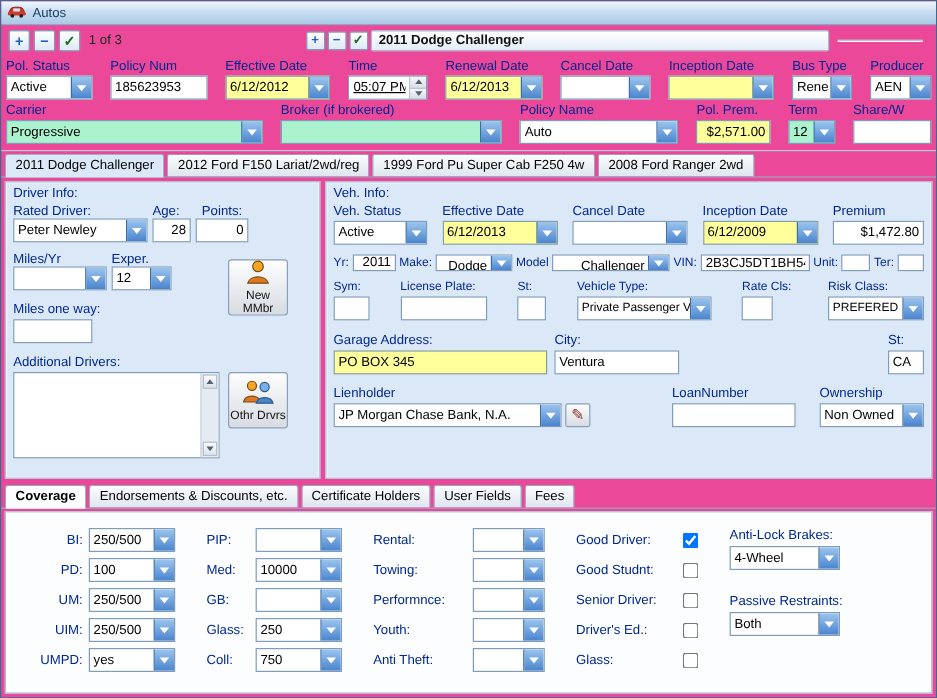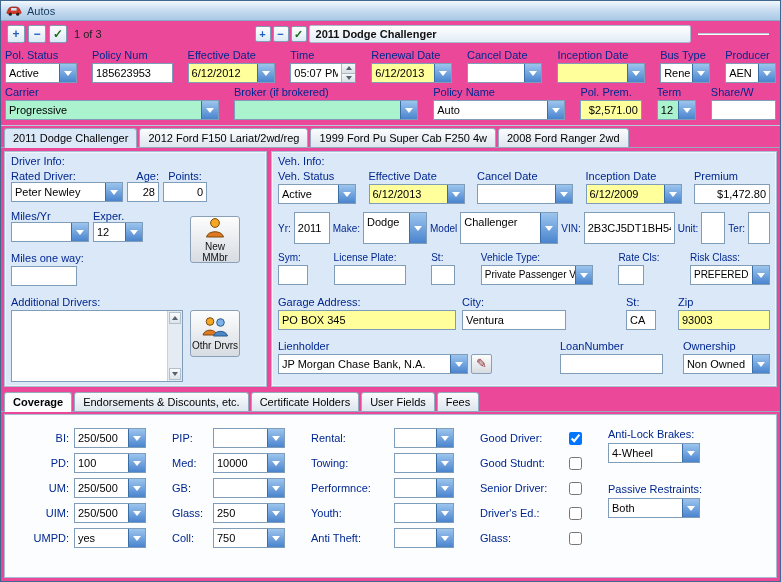--- a/index.html
+++ b/index.html
@@ -28,55 +28,55 @@
   .txt.yellow { background:#ffff9c; }
   .txt.right { text-align:right; }
   .txt.center { text-align:right; }
   .combo { display:flex; height:20px; border:1px solid #7f9db9; background:#fff; overflow:hidden; }
   .combo .cval { flex:1; min-width:0; font-size:11px; padding:3px 3px 0; white-space:nowrap; overflow:hidden; }
   .combo .cbtn { flex:0 0 17px; display:flex; align-items:center; justify-content:center; background:linear-gradient(#9cc5ee,#4a84ce); border-left:1px solid #3a6ea5; }
   .arr { width:0; height:0; border-left:4px solid transparent; border-right:4px solid transparent; border-top:5px solid #fff; display:inline-block; }
   .combo.yellow { background:#ffff9c; }
   .combo.green  { background:#abf2cf; }
   .spin { display:flex; height:20px; border:1px solid #7f9db9; background:#fff; }
-  .spin .sval { flex:1; min-width:0; border:none; font-size:11px; font-family:inherit; padding:0 3px; }
+  .spin .sval { flex:1; min-width:0; border:none; font-size:11px; font-family:inherit; padding:0 3px;text-decoration:underline; }
   .sbtns { flex:0 0 14px; display:flex; flex-direction:column; border-left:1px solid #aab8c6; }
   .sb { flex:1; display:flex; align-items:center; justify-content:center; background:linear-gradient(#f6f8fa,#d9dfe6); }
   .sb + .sb { border-top:1px solid #aab8c6; }
   .sb .arr { border-left-width:3px; border-right-width:3px; border-top:4px solid #55616e; }
   .sb .arr.up { border-top:none; border-bottom:4px solid #55616e; }
 
   
   .policy { flex:0 0 78px; display:flex; flex-direction:column; gap:3px; padding:2px 4px 5px; border-bottom:1px solid #b7c9dc; }
   .prow { display:flex; gap:15px; align-items:flex-end; }
 
   
   .tabs { display:flex; align-items:flex-end; gap:2px; padding:2px 3px 0; border-bottom:1px solid #93a9bf; flex:0 0 22px; }
   .tab { font-size:11px; color:#000; padding:3px 8px; background:linear-gradient(#fbfdfe,#dde5ee); border:1px solid #93a9bf; border-bottom:none; border-radius:3px 3px 0 0; white-space:nowrap; }
   .tab.active { background:#dbe8f8; margin-bottom:-1px; padding-bottom:4px; }
   .btab.active { background:#fcfdff; font-weight:bold; }
 
   
   .main { flex:0 0 242px; display:flex; gap:4px; padding:3px; }
-  .panel { border:1px solid #aabfd6; background:#dbe8f8; box-shadow:inset 0 0 0 1px #eef5fc; padding:2px 6px 4px; }
+  .panel { border:1px solid #aabfd6; background:#dbe8f8; box-shadow:inset 0 0 0 1px #eef5fc; padding:2px 6px 16px; }
   .pdriver { flex:0 0 263px; position:relative; }
   .pveh { flex:1; min-width:0; position:relative; }
   .sectitle { font-size:11px; color:#00278f; margin:1px 0 3px; }
   .drow { display:flex; gap:4px; align-items:center; }
   .picbtn { position:absolute; width:50px; height:47px; border:1px solid #8aa0b8; border-radius:3px; background:linear-gradient(#fdfdfd,#d7dce2); display:flex; flex-direction:column; align-items:center; justify-content:center; gap:1px; font-size:10px; color:#111; font-family:inherit; }
   .listbox { width:172px; height:72px; margin-top:2px; background:#fff; border:1px solid #7f9db9; display:flex; justify-content:flex-end; }
   .lbscroll { width:15px; background:#e4ebf3; border-left:1px solid #c6d2de; display:flex; flex-direction:column; justify-content:space-between; align-items:center; padding:1px; }
   .sarr { width:12px; height:12px; border:1px solid #b2bfcd; background:linear-gradient(#fafbfc,#dde3ea); display:flex; align-items:center; justify-content:center; }
   .sarr .arr { border-left-width:3px; border-right-width:3px; border-top-width:4px; border-top-color:#55616e; }
   .sarr .arr.up { border-top:none; border-bottom:4px solid #55616e; }
 
   .vrowA { display:flex; justify-content:space-between; margin-top:1px; }
   .vrowB { display:flex; align-items:center; gap:3px; margin-top:8px; }
   .ilbl { font-size:10px; color:#00278f; white-space:nowrap; flex:0 0 auto; }
-  .vrowB .txt, .vrowB .combo { height:32px; }
+  .vrowB .txt, .vrowB .combo { height:14px;text-align:right; }
   .vrowC { display:flex; justify-content:space-between; margin-top:8px; }
   .vrowC .lbl { font-size:10px; }
   .vrowD { display:flex; gap:6px; margin-top:11px; }
   .vrowE { display:flex; gap:20px; margin-top:10px; }
   .lienwrap { display:flex; gap:3px; }
   .pencilbtn { width:21px; height:20px; border:1px solid #8aa0b8; border-radius:2px; background:linear-gradient(#fdfdfd,#d7dce2); font-size:13px; line-height:16px; color:#8a2a2a; text-align:center; }
 
   
   .cov { flex:1; margin:2px 3px 3px; border:1px solid #a8bdd4; background:#fcfdff; padding:13px 8px 0 20px; display:flex; gap:26px; align-items:flex-start; }
   .ccol { display:flex; flex-direction:column; gap:5px; }
@@ -261,21 +261,21 @@
     <div class="tab">1999 Ford Pu Super Cab F250 4w</div>
     <div class="tab">2008 Ford Ranger 2wd</div>
   </div>
 
   <div class="main">
 
     <div class="panel pdriver">
       <div class="sectitle">Driver Info:</div>
       <div class="drow">
         <span class="lbl" style="width:112px">Rated Driver:</span>
-        <span class="lbl" style="width:32px;text-align:right">Age:</span>
+        <span class="lbl" style="width:32px;text-align:left">Age:</span>
         <span class="lbl" style="width:44px;text-align:center">Points:</span>
       </div>
       <div class="drow">
         <div class="combo" style="width:112px">
             <span class="cval">Peter Newley</span>
             <span class="cbtn">
               <i class="arr"></i>
             </span>
           </div>
         <input class="txt center" style="width: 32px;" value="28">
@@ -443,24 +443,20 @@
           <span class="lbl">Garage Address:</span>
           <input class="txt yellow" value="PO BOX 345" style="">
         </div>
         <div class="fg" style="width:104px">
           <span class="lbl">City:</span>
           <input class="txt" value="Ventura" style="">
         </div>
         <div class="fg" style="width:30px;margin-left:auto">
           <span class="lbl">St:</span>
           <input class="txt" value="CA" style="">
-        </div>
-        <div class="fg" style="width:92px;margin-left:16px">
-          <span class="lbl">Zip</span>
-          <input class="txt yellow" value="93003" style="">
         </div>
       </div>
 
       <div class="vrowE">
         <div class="fg">
           <span class="lbl">Lienholder</span>
           <div class="lienwrap">
             <div class="combo" style="width:190px">
                 <span class="cval">JP Morgan Chase Bank, N.A.</span>
                 <span class="cbtn">

